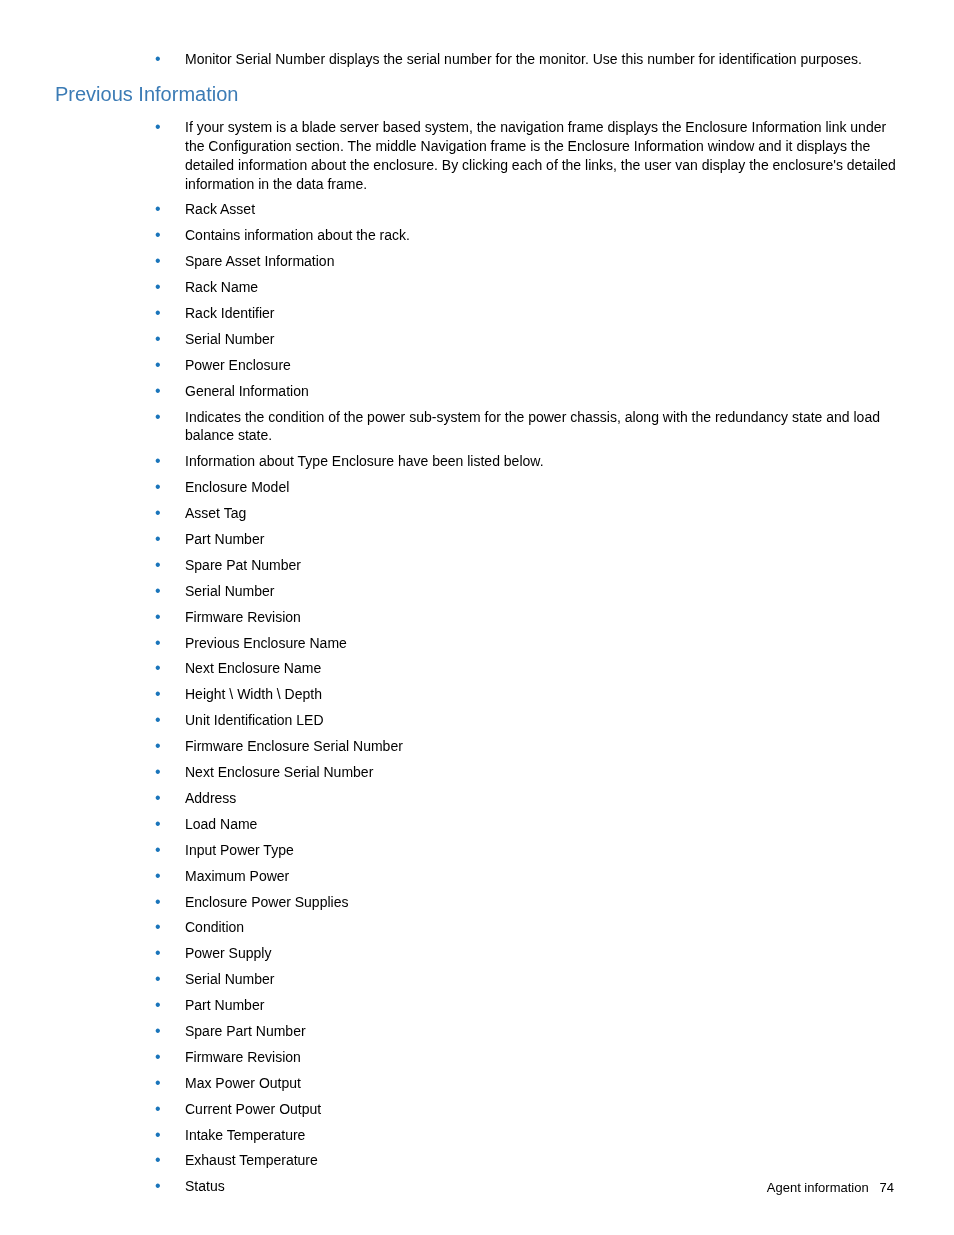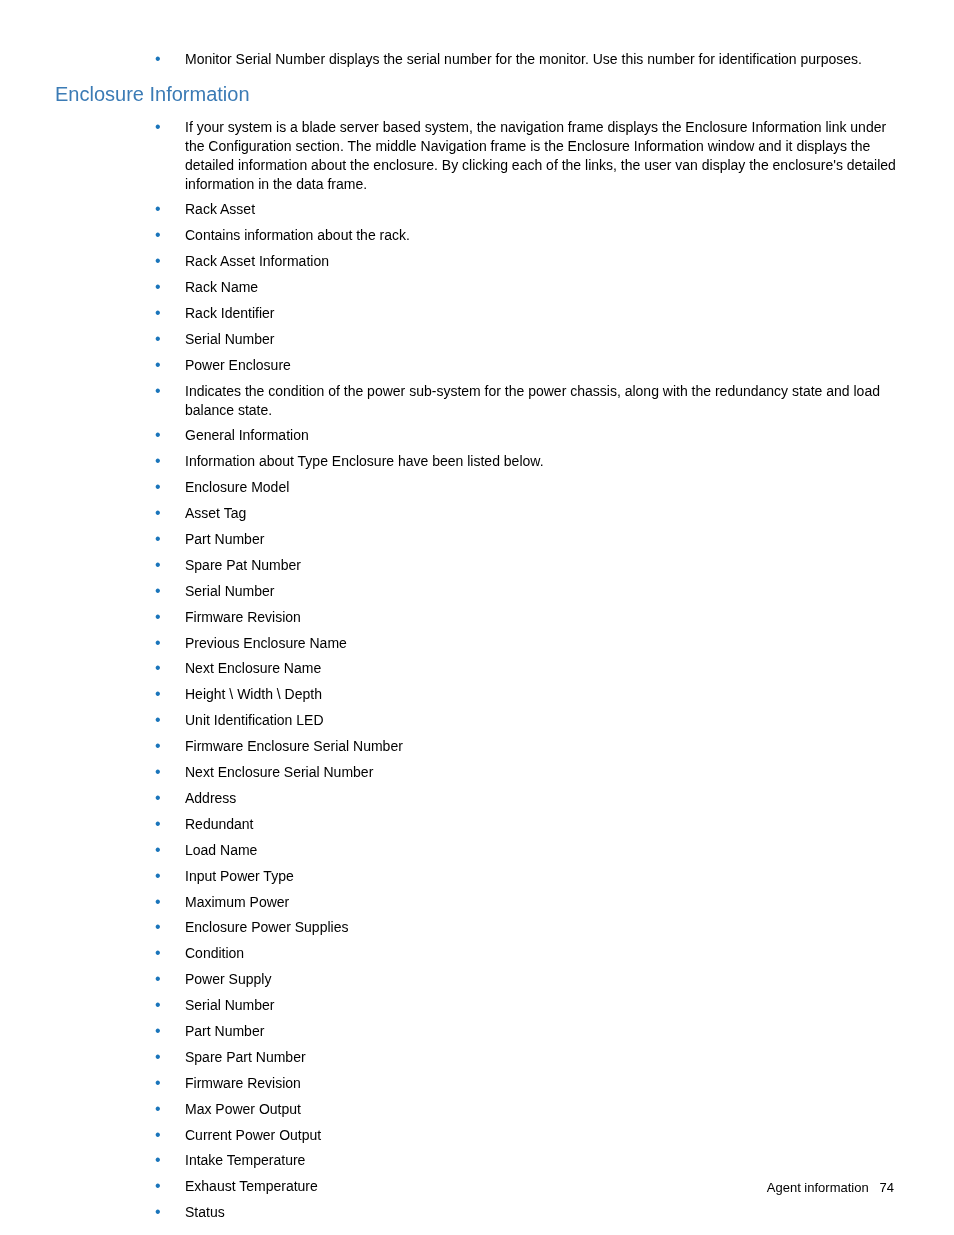--- a/index.html
+++ b/index.html
@@ -47,48 +47,47 @@
     margin-left: 48px;
   }
 </style>
 </head>
 <body>
 
 <ul class="bullet-list">
   <li>Monitor Serial Number displays the serial number for the monitor. Use this number for identification purposes.</li>
 </ul>
 
-<h2 class="section-heading">Enclosure Information</h2>
+<h2 class="section-heading">Previous Information</h2>
 
 <ul class="bullet-list">
   <li>If your system is a blade server based system, the navigation frame displays the Enclosure Information link under the Configuration section. The middle Navigation frame is the Enclosure Information window and it displays the detailed information about the enclosure. By clicking each of the links, the user van display the enclosure's detailed information in the data frame.</li>
   <li>Rack Asset</li>
   <li>Contains information about the rack.</li>
-  <li>Rack Asset Information</li>
+  <li>Spare Asset Information</li>
   <li>Rack Name</li>
   <li>Rack Identifier</li>
   <li>Serial Number</li>
   <li>Power Enclosure</li>
+  <li>General Information</li>
   <li>Indicates the condition of the power sub-system for the power chassis, along with the redundancy state and load balance state.</li>
-  <li>General Information</li>
   <li>Information about Type Enclosure have been listed below.</li>
   <li>Enclosure Model</li>
   <li>Asset Tag</li>
   <li>Part Number</li>
   <li>Spare Pat Number</li>
   <li>Serial Number</li>
   <li>Firmware Revision</li>
   <li>Previous Enclosure Name</li>
   <li>Next Enclosure Name</li>
   <li>Height \ Width \ Depth</li>
   <li>Unit Identification LED</li>
   <li>Firmware Enclosure Serial Number</li>
   <li>Next Enclosure Serial Number</li>
   <li>Address</li>
-  <li>Redundant</li>
   <li>Load Name</li>
   <li>Input Power Type</li>
   <li>Maximum Power</li>
   <li>Enclosure Power Supplies</li>
   <li>Condition</li>
   <li>Power Supply</li>
   <li>Serial Number</li>
   <li>Part Number</li>
   <li>Spare Part Number</li>
   <li>Firmware Revision</li>

